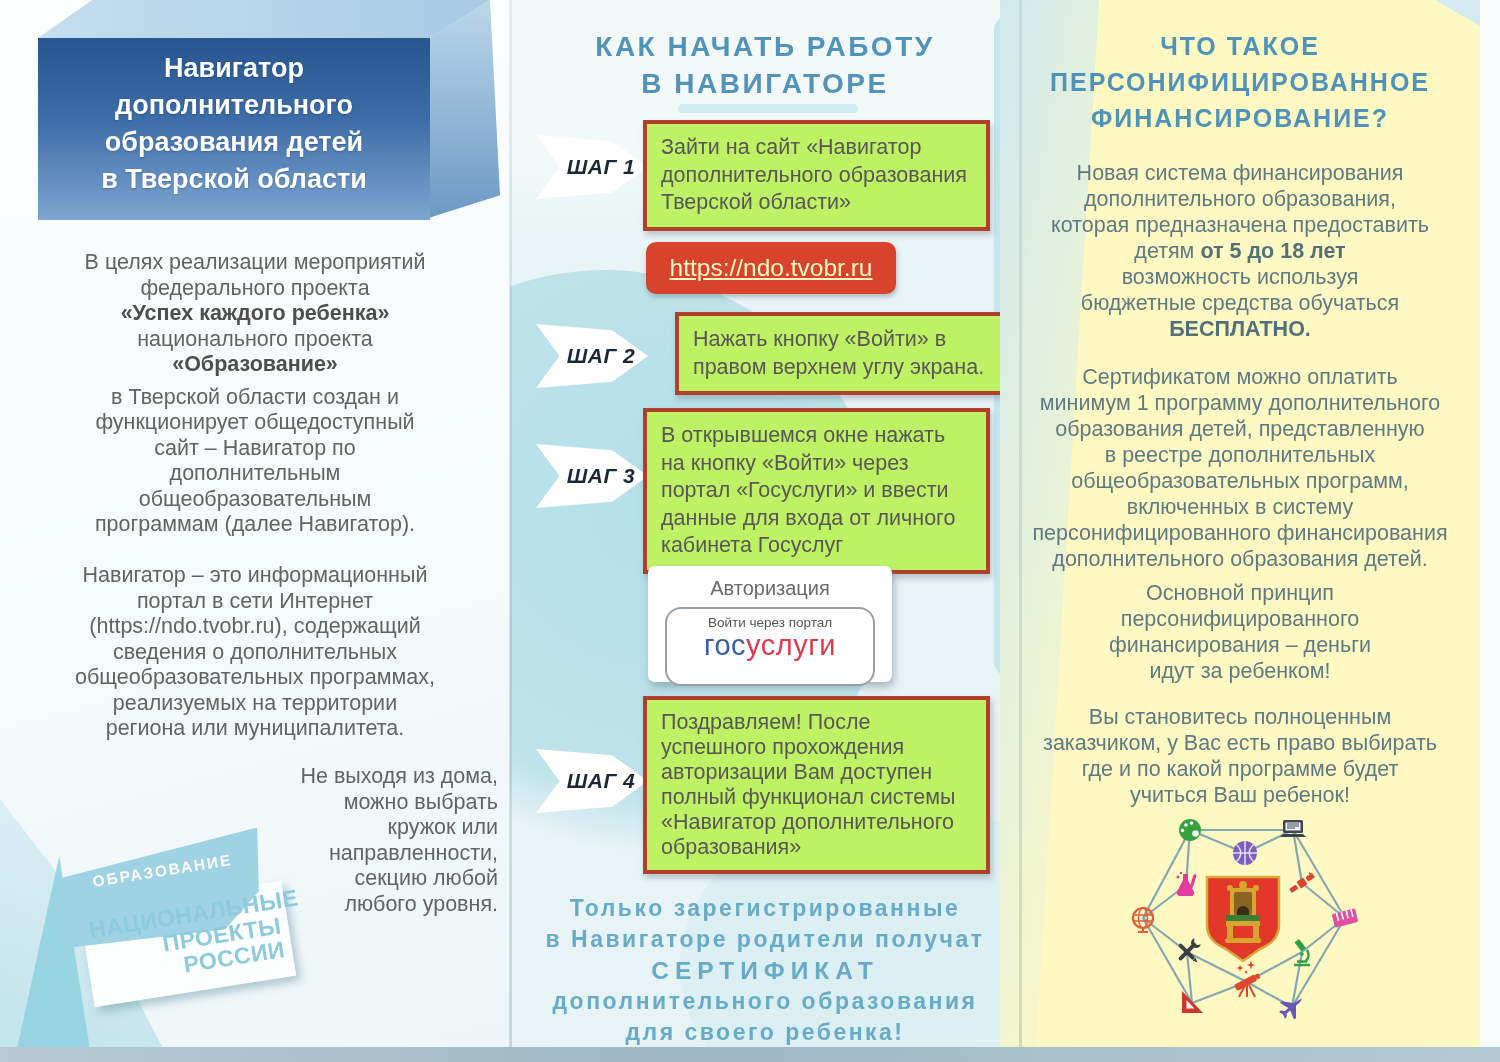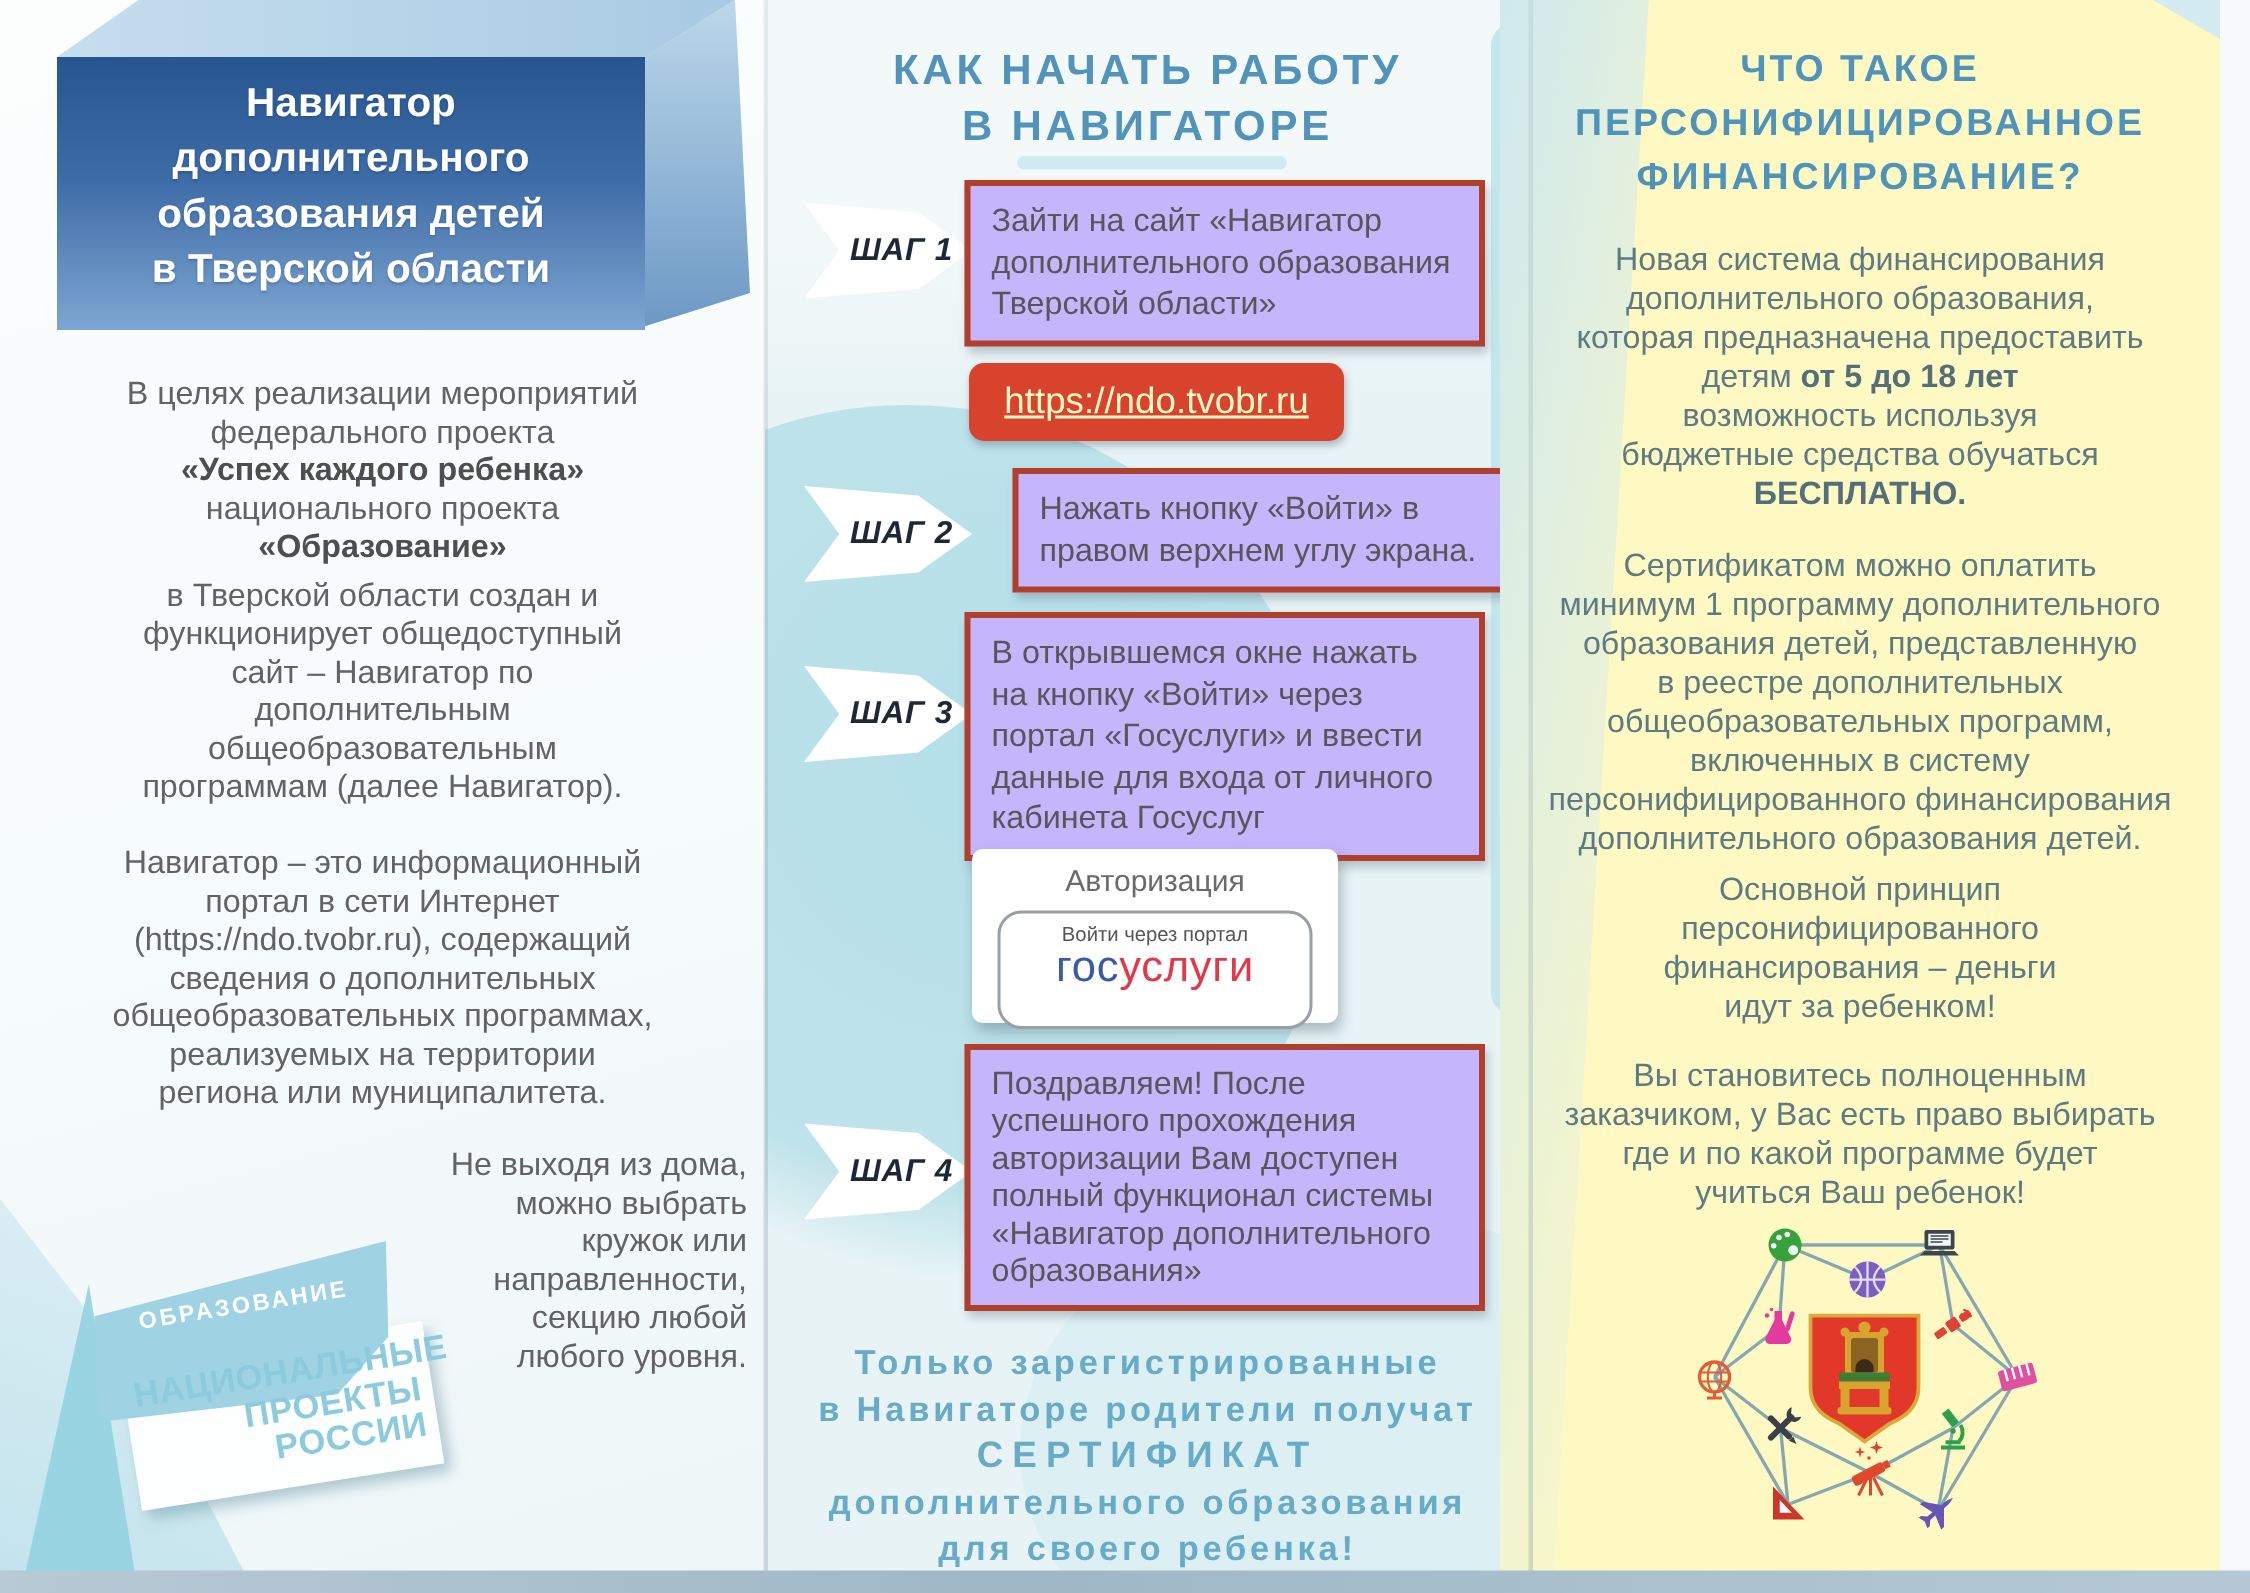--- a/index.html
+++ b/index.html
@@ -56,21 +56,21 @@
   .blob-bot{position:absolute;right:-90px;bottom:-70px;width:430px;height:330px;border-radius:50%;
         background:#d9edf2;opacity:.8;}
   .mid-heading{position:absolute;left:0;top:28px;width:100%;text-align:center;
         color:#5293ba;font-weight:bold;font-size:28px;line-height:37px;letter-spacing:2.5px;}
   .heading-bar{position:absolute;left:168px;top:104px;width:180px;height:9px;border-radius:5px;background:#cfeaf1;}
   .step-arrow{position:absolute;left:26px;width:112px;height:78px;background:#ffffff;
         clip-path:polygon(0 9%,68% 17%,100% 50%,68% 83%,0 91%,21% 50%);
         filter:drop-shadow(2px 3px 3px rgba(90,110,125,.5));
         display:flex;align-items:center;justify-content:center;font-style:italic;}
   .step-label{padding-left:18px;font-weight:bold;font-size:21px;color:#1d2836;letter-spacing:.5px;}
-  .red-box{position:absolute;left:133px;width:347px;background:#c4b5fd;border:4px solid #b0402c;
+  .red-box{position:absolute;left:133px;width:347px;background:#bef264;border:4px solid #b0402c;
         box-shadow:2px 4px 6px rgba(90,110,125,.35);color:#575757;font-size:21.5px;line-height:27.5px;
         padding:10px 4px 10px 14px;}
   .red-box.tight{line-height:25px;}
   .url-btn{position:absolute;left:136px;top:242px;width:250px;height:52px;background:#d7432d;
         border-radius:10px;color:#fef9c3;display:flex;align-items:center;justify-content:center;
         font-size:24.5px;text-decoration:underline;box-shadow:1px 3px 5px rgba(90,110,125,.4);cursor:pointer;}
   .auth-card{position:absolute;left:138px;top:566px;width:244px;height:116px;background:#ffffff;
         border-radius:7px;box-shadow:2px 5px 9px rgba(90,110,125,.45);text-align:center;}
   .auth-title{margin-top:11px;font-size:20px;color:#6a6a6a;}
   .auth-btn{margin:7px auto 0;width:210px;height:79px;border:2px solid #98a0a6;border-radius:16px;

